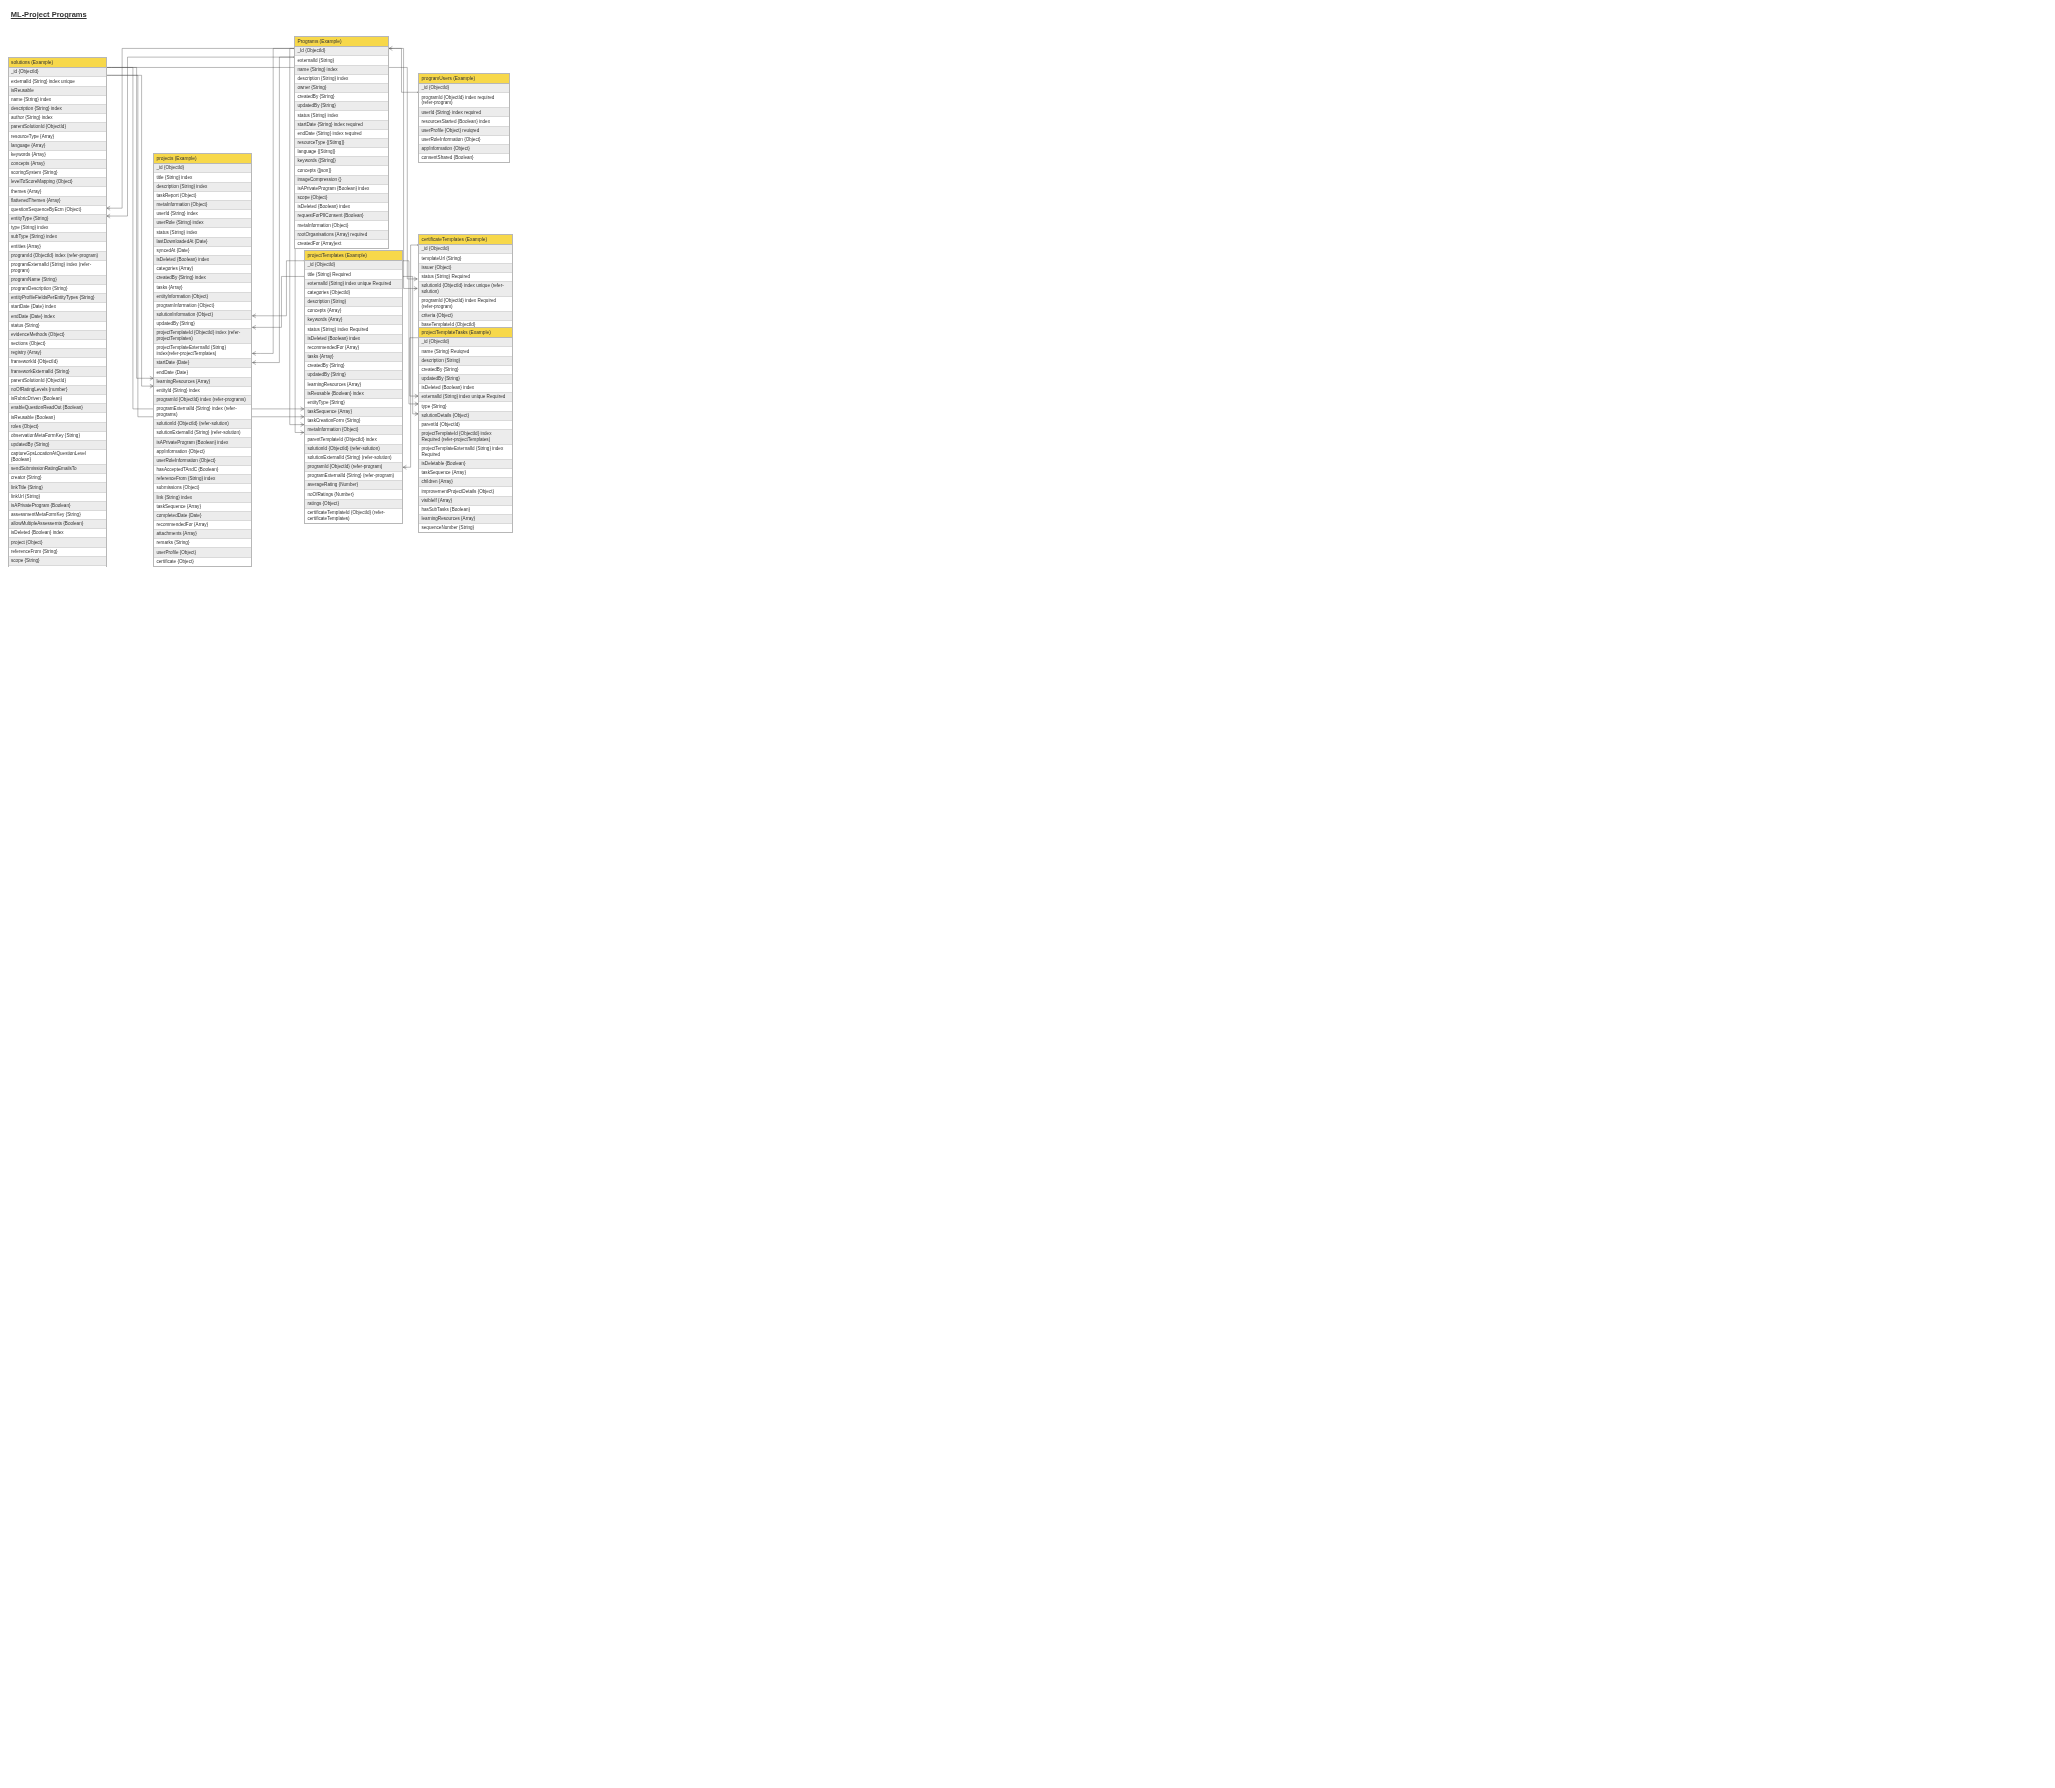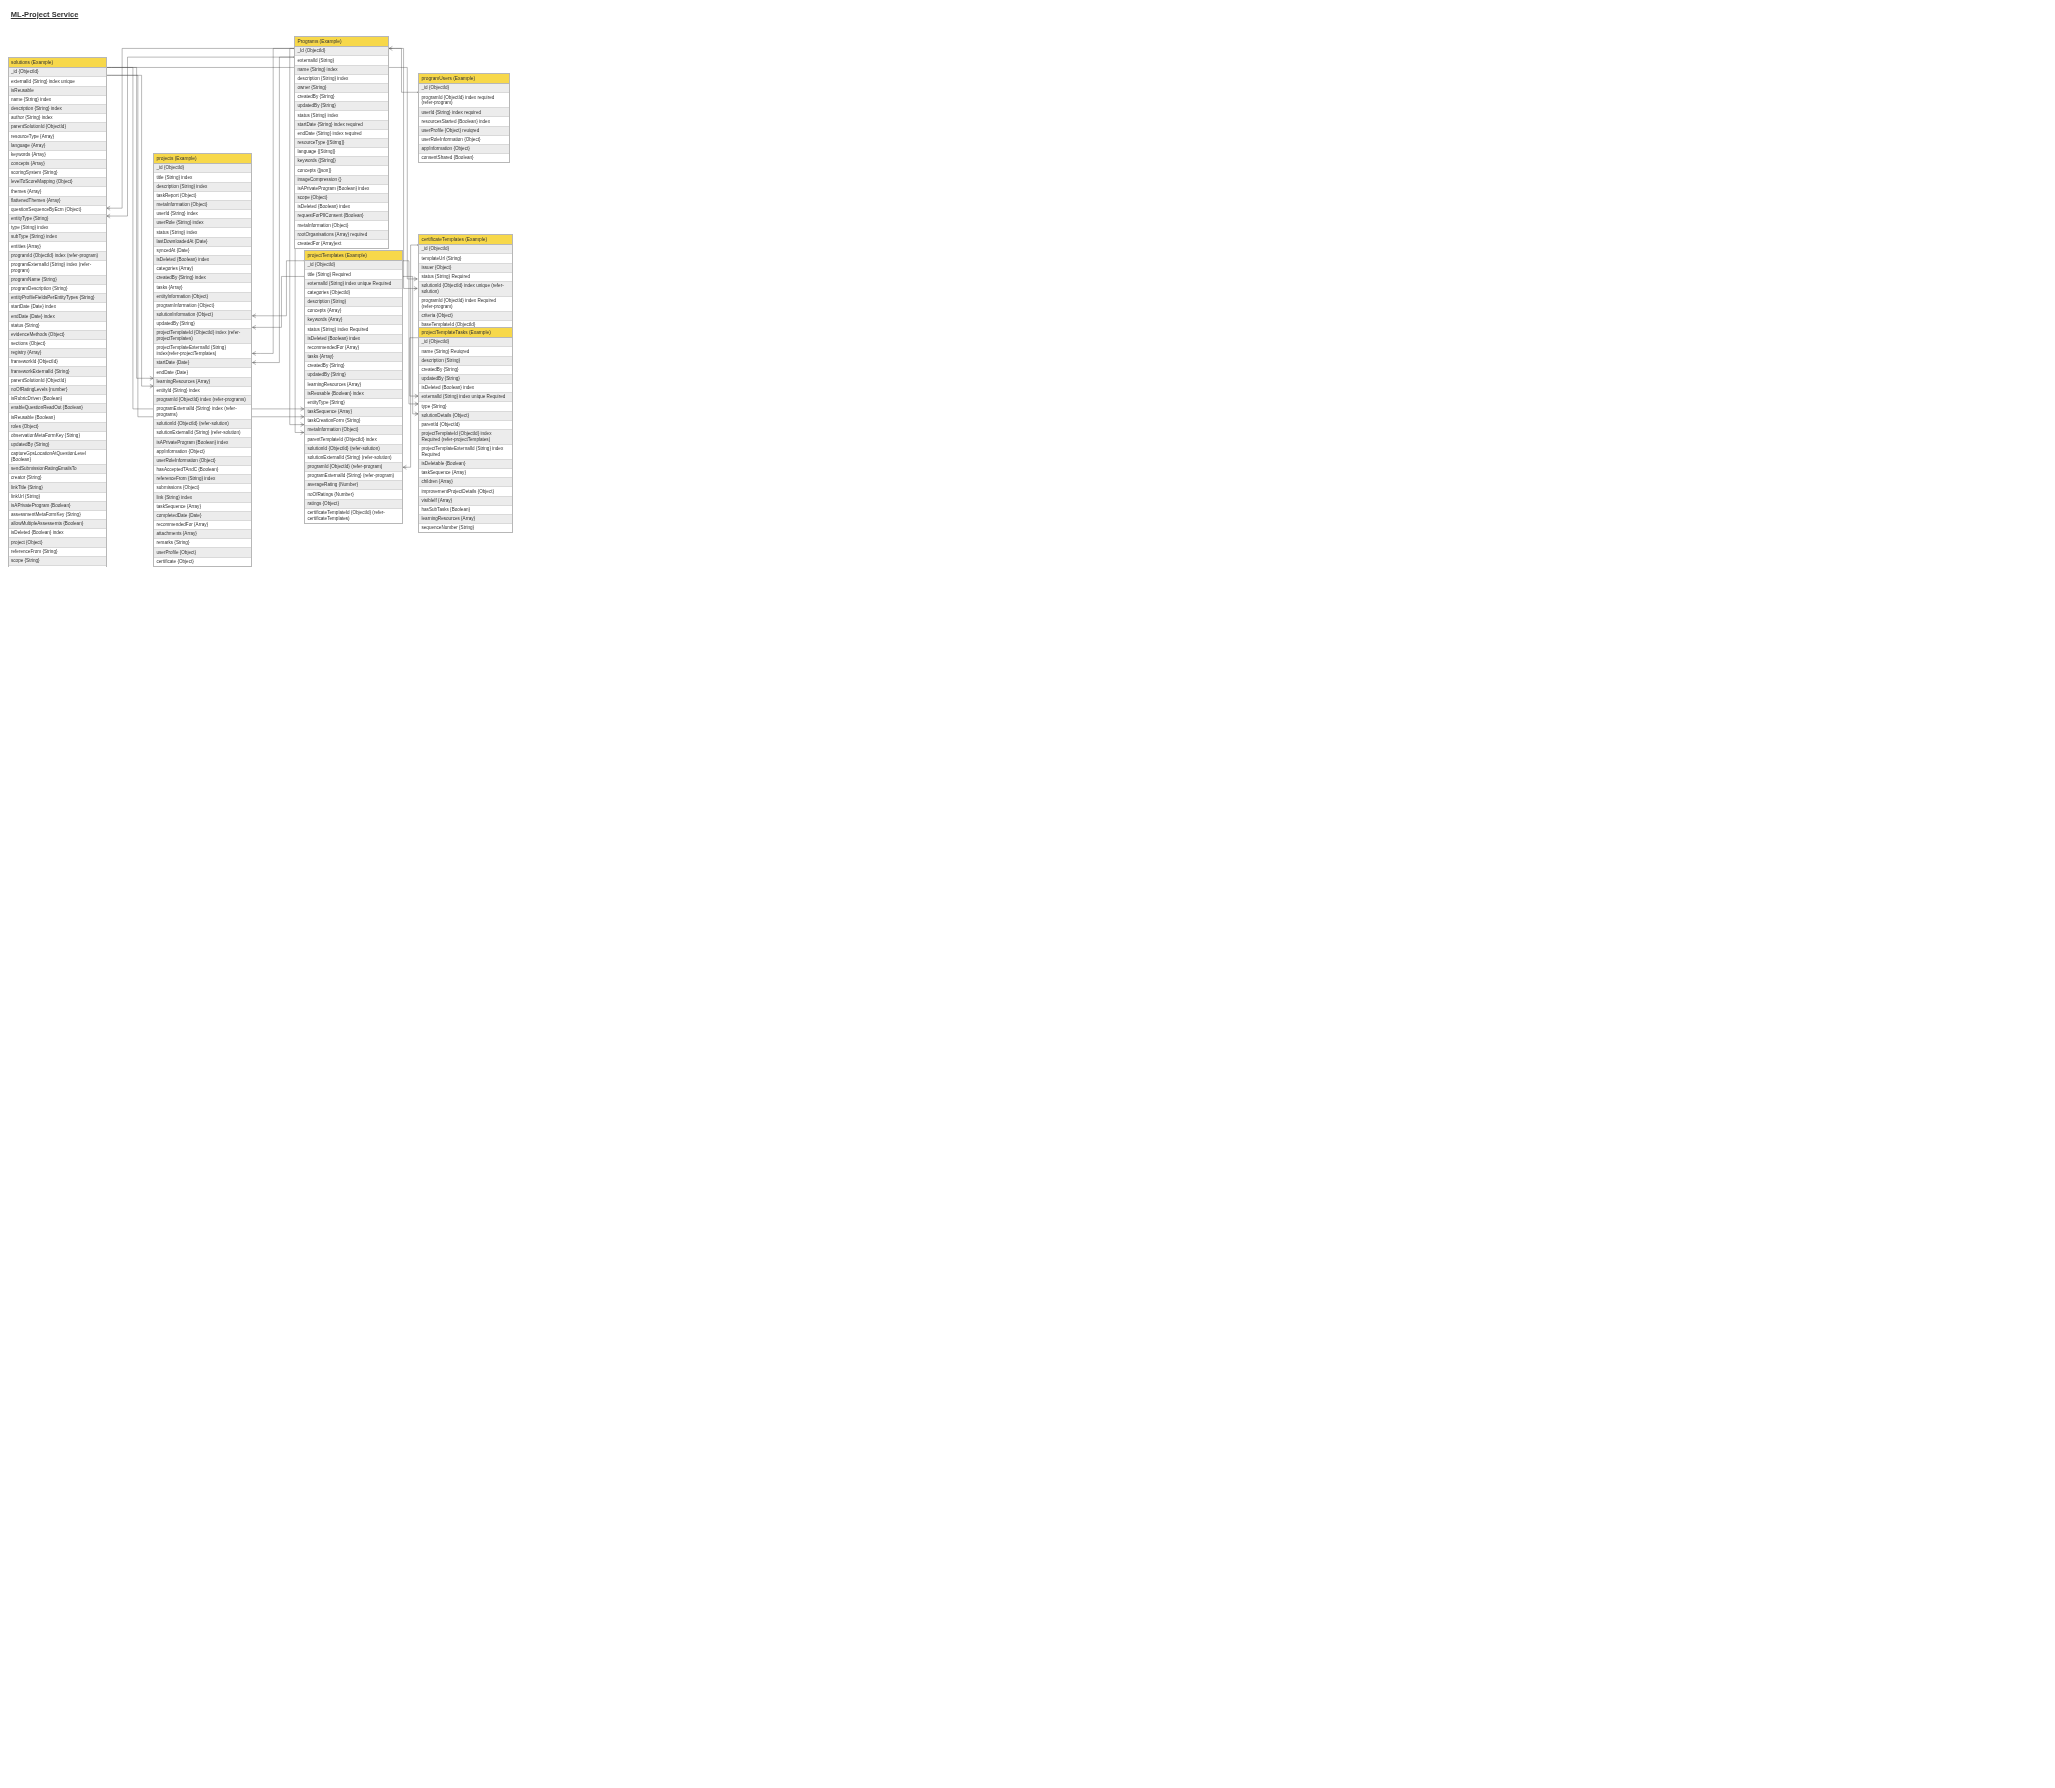--- a/index.html
+++ b/index.html
@@ -63,21 +63,21 @@
   .crow {
     stroke: #555;
     stroke-width: 1;
     fill: none;
   }
 </style>
 </head>
 <body>
 
 <div class="canvas" id="canvas">
-  <div class="page-title">ML-Project Service</div>
+  <div class="page-title">ML-Project Programs</div>
   <svg class="wires" id="wires" viewBox="0 0 1580 1370" width="654" height="567">
       <path d="M 258 503 L 275 503 L 295 503 L 295 117 L 700 117 L 710 117"></path>
       <g>
         <line x1="258" y1="503" x2="266" y2="498" class="crow"></line>
         <line x1="258" y1="503" x2="266" y2="503" class="crow"></line>
         <line x1="258" y1="503" x2="266" y2="508" class="crow"></line>
       </g>
       <g>
         <line x1="710" y1="117" x2="718" y2="112" class="crow"></line>
         <line x1="710" y1="117" x2="718" y2="117" class="crow"></line>

